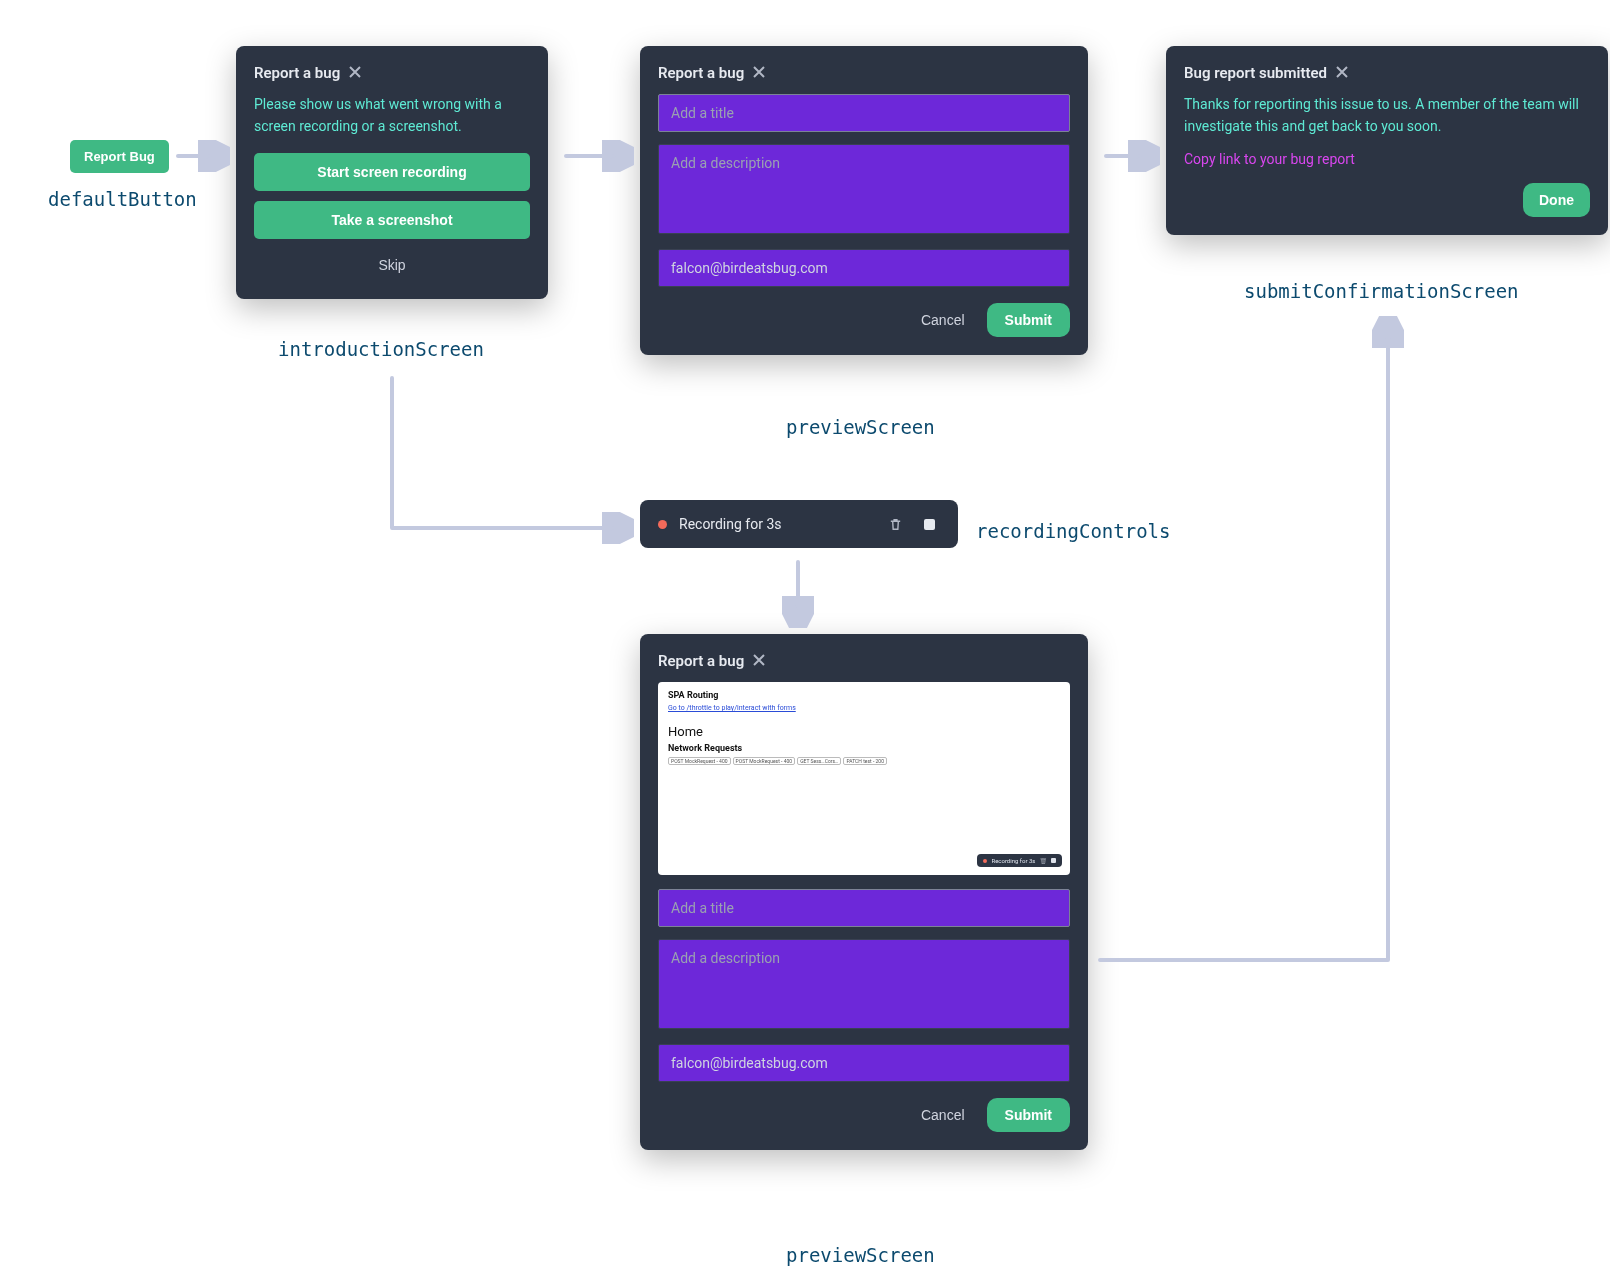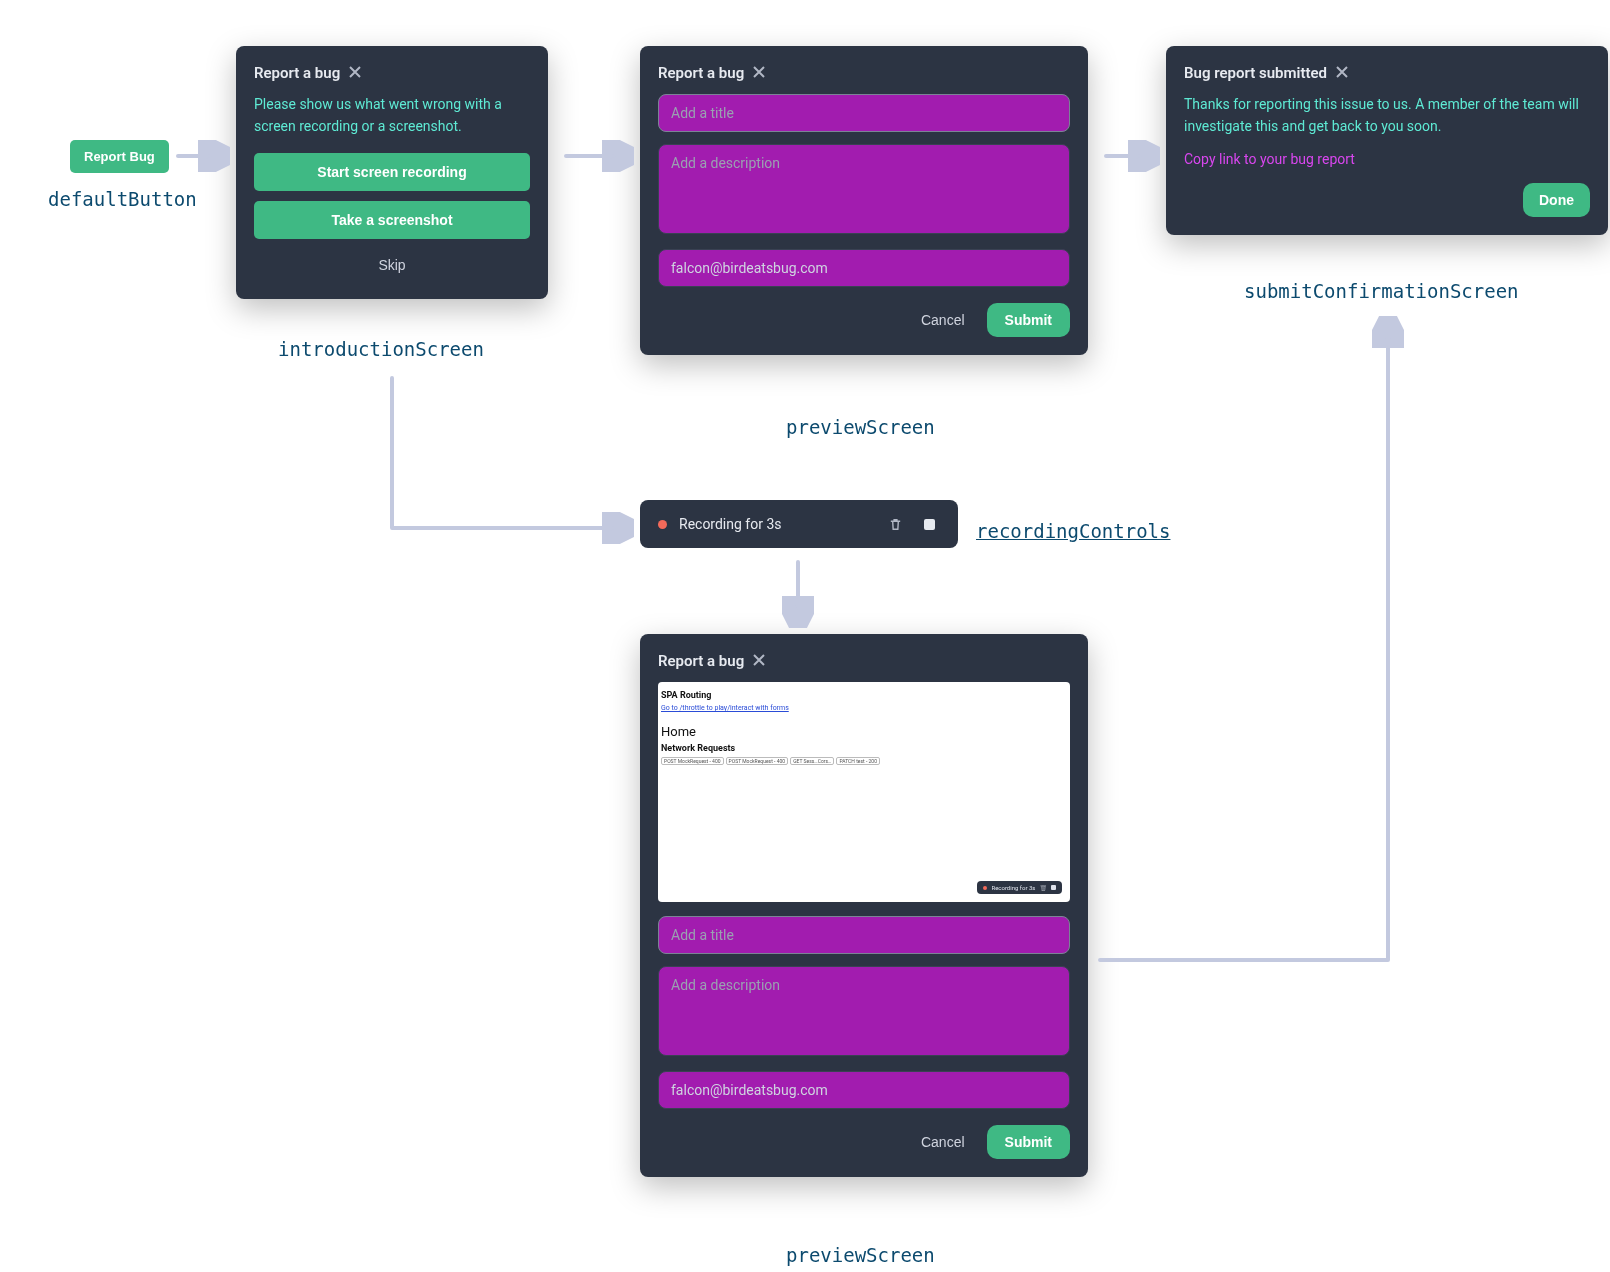--- a/index.html
+++ b/index.html
@@ -50,24 +50,24 @@
   .btn-plain {
     background: transparent;
     color: #d0d4df;
     border: none;
     cursor: pointer;
     font-size: 14px;
     padding: 8px 12px;
   }
   .input, .textarea {
     width: 100%;
-    background: #a21caf;
+    background: #6d28d9;
     border: 1px solid #394153;
     color: #cfd4e0;
-    border-radius: 8px;
+    border-radius: 2px;
     padding: 10px 12px;
     font-size: 14px;
     font-family: inherit;
   }
   .input::placeholder, .textarea::placeholder { color: #9aa1b1; }
   .input-focus { border: 1px solid #7c8396; }
   .textarea { resize: none; height: 90px; }
   .field-gap { margin-bottom: 12px; }
   .actions-row {
     display: flex;
@@ -121,23 +121,23 @@
     padding: 9px 14px;
     font-weight: 600;
     font-size: 13px;
     cursor: pointer;
   }
   .link-green { color: #d946ef; font-size: 14px; cursor: pointer; }
   .body-text { color: #5eead4; font-size: 14px; line-height: 1.55; }
   .screenshot-preview {
     background: #ffffff;
     border-radius: 4px;
-    height: 220px;
+    height: 193px;
     margin-bottom: 14px;
-    padding: 8px 3px;
+    padding: 8px 10px;
     color: #111;
     font-size: 8px;
     position: relative;
     overflow: hidden;
   }
   .screenshot-preview .h1 { font-weight: 700; font-size: 9px; margin-bottom: 4px; }
   .screenshot-preview .lnk { color: #2a4cd7; text-decoration: underline; font-size: 7px; }
   .screenshot-preview .chips { display:flex; gap:2px; margin-top:3px; flex-wrap:wrap;}
   .screenshot-preview .chip { border:0.5px solid #bbb; font-size:5px; padding:0 2px; border-radius:2px; color:#555;}
   .mini-pill {
@@ -197,21 +197,21 @@
   <span class="rec-text">Recording for 3s</span>
   <span class="icon-btn">
     <svg viewBox="0 0 16 16" width="15" height="15" stroke-width="1.5" fill="none">
       <path d="M3 4.5 H13 M6.5 4.5 V3 H9.5 V4.5 M5 4.5 L5.5 13 H10.5 L11 4.5"></path>
     </svg>
   </span>
   <span class="icon-btn">
     <span class="stop-square"></span>
   </span>
 </div>
-<div class="mono-label" style="left:976px; top:520px;text-decoration:underline;">recordingControls</div>
+<div class="mono-label" style="left:976px; top:520px;">recordingControls</div>
 
 <div class="panel" style="left:640px; top:634px; width:448px;">
   <div class="panel-header">
     <div class="panel-title">Report a bug</div>
     <div class="close-x">
       <svg viewBox="0 0 14 14" stroke-width="2">
           <path d="M2 2 L12 12 M12 2 L2 12"></path>
         </svg>
     </div>
   </div>

